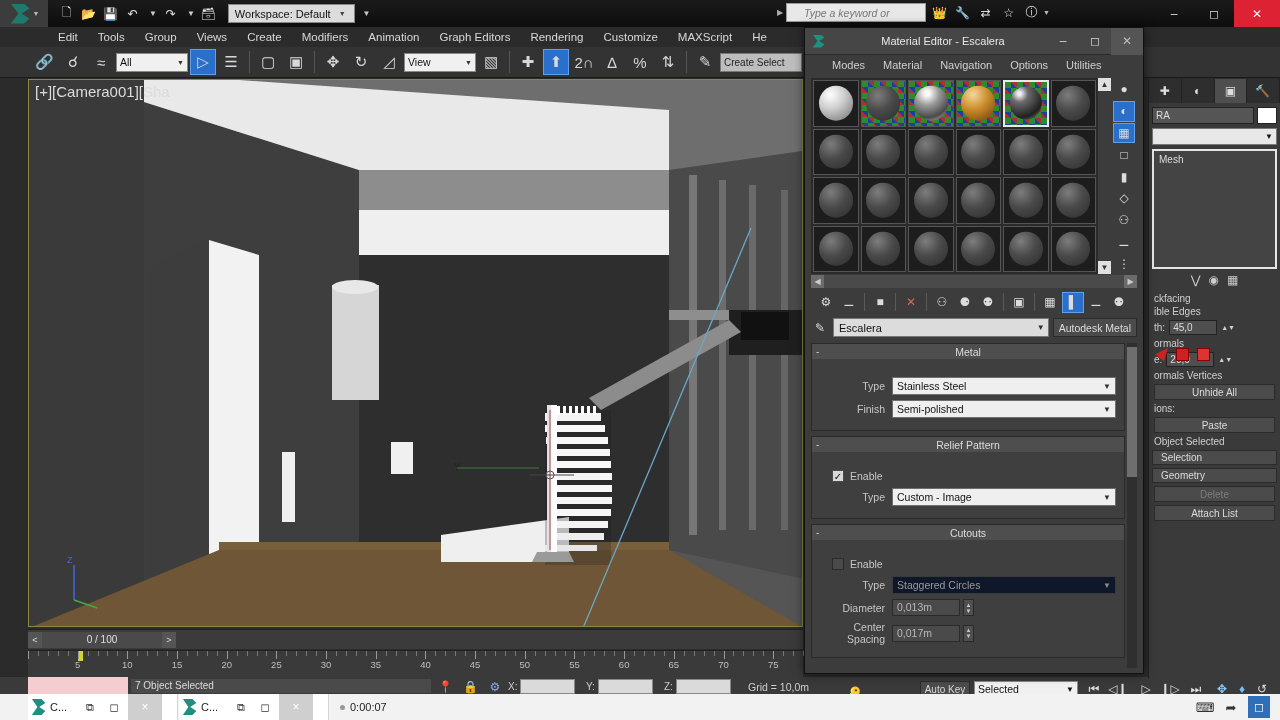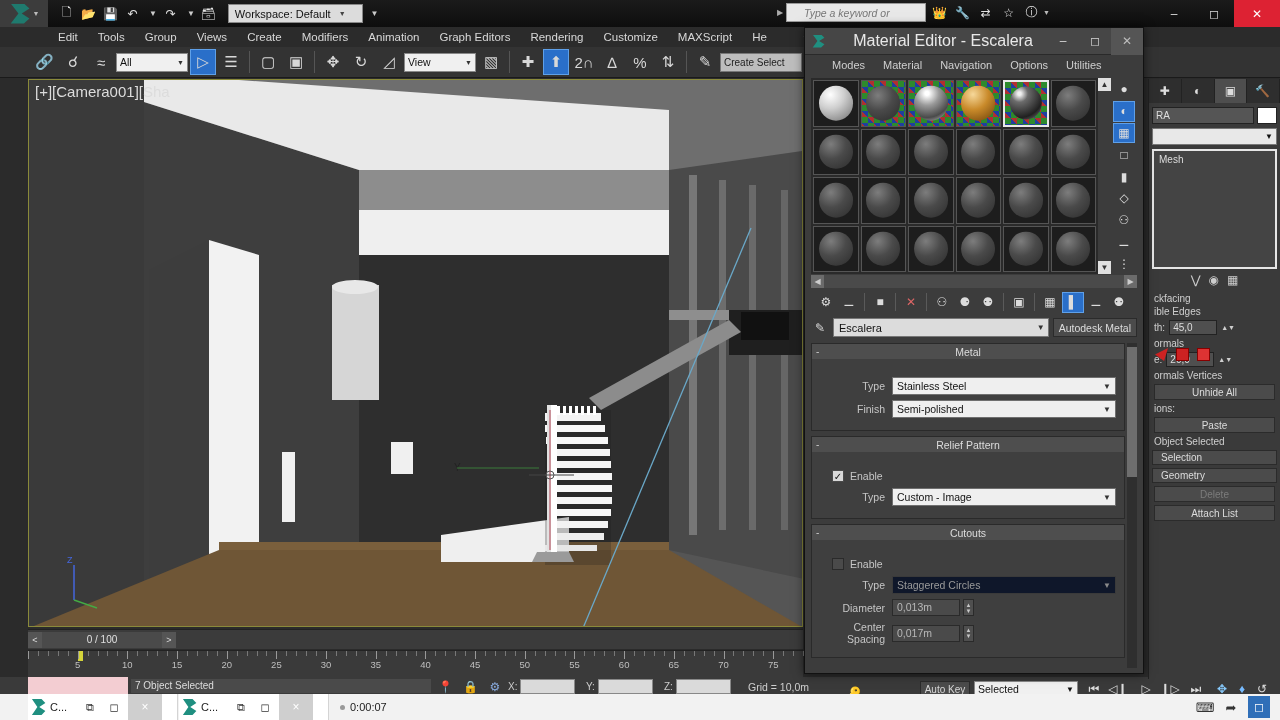--- a/index.html
+++ b/index.html
@@ -18,21 +18,21 @@
   .titlebar { position:absolute; left:0; top:0; width:1280px; height:27px;
     background:linear-gradient(#1b1b1b,#0d0d0d); display:flex; align-items:center; }
   .app-logo { width:48px; height:27px; background:#3c3c3c; display:flex; align-items:center; justify-content:center; }
   .logo-shape { width:22px; height:20px; background:#1f7a6e;
     clip-path:polygon(10% 0,70% 0,95% 25%,60% 50%,95% 75%,70% 100%,10% 100%,45% 50%); }
   .logo-caret { color:#bbb; font-size:7px; margin-left:2px; }
   .qa { display:flex; align-items:center; gap:5px; margin-left:10px; }
   .qa-ico { width:17px; height:17px; display:flex; align-items:center; justify-content:center;
     color:#e2e2e2; font-size:12px; }
   .ws-box { margin-left:6px; height:19px; background:#dcdcdc; color:#111; border:1px solid #888;
-    display:flex; align-items:center; padding:0 16px 0 6px; font-size:11px; }
+    display:flex; align-items:center; padding:0 8px 0 6px; font-size:11px; }
   .ws-box .cv { margin-left:8px; font-size:7px; color:#444; }
   .qa-caret { margin-left:3px; color:#ccc; font-size:8px; }
 
   .search-wrap { position:absolute; right:230px; top:3px; display:flex; align-items:center; }
   .search-arrow { color:#aaa; font-size:8px; margin-right:3px; }
   .search-box { width:140px; height:19px; background:#e8e8e8; border:1px solid #999;
     font-style:italic; color:#777; font-size:10.5px; padding:0 17px; line-height:18px; }
   .tb-ico { width:19px; height:19px; margin-left:4px; display:flex; align-items:center;
     justify-content:center; color:#e0e0e0; font-size:12px; }
   .help-caret { color:#bbb; font-size:7px; margin-left:2px; }
@@ -130,21 +130,21 @@
   .cp-txt { margin:2px 5px; font-size:10px; color:#cfcfcf; }
 
   
   #matedit { position:absolute; left:804px; top:27px; width:340px; height:647px;
     background:#3c3c3c; border:1px solid #111; box-shadow:0 0 10px rgba(0,0,0,.6); }
   .me-title { height:27px; background:#464646; display:flex; align-items:center;
     border-bottom:1px solid #2a2a2a; }
   .me-icon { width:26px; display:flex; align-items:center; justify-content:center; }
   .me-icon .s { width:14px; height:13px; background:#1f8f80;
     clip-path:polygon(12% 0,72% 0,96% 25%,58% 50%,96% 75%,72% 100%,12% 100%,46% 50%); }
-  .me-titletext { flex:1; text-align:center; font-size:16px; color:#e8e8e8; padding-left:8px; }
+  .me-titletext { flex:1; text-align:center; font-size:11px; color:#e8e8e8; padding-left:8px; }
   .me-wc { display:flex; }
   .me-wc div { width:32px; height:27px; display:flex; align-items:center; justify-content:center;
     color:#d6d6d6; font-size:12px; }
   .me-wc .cl { background:#555; color:#bdbdbd; }
   .me-menu { height:19px; display:flex; align-items:center; padding-left:18px; gap:0;
     background:#3c3c3c; }
   .me-menu span { padding:0 9px; font-size:11px; color:#cfcfcf; }
 
   .slots-area { position:relative; margin:4px 6px 0 6px; height:196px; background:#2a2a2a;
     display:flex; }

